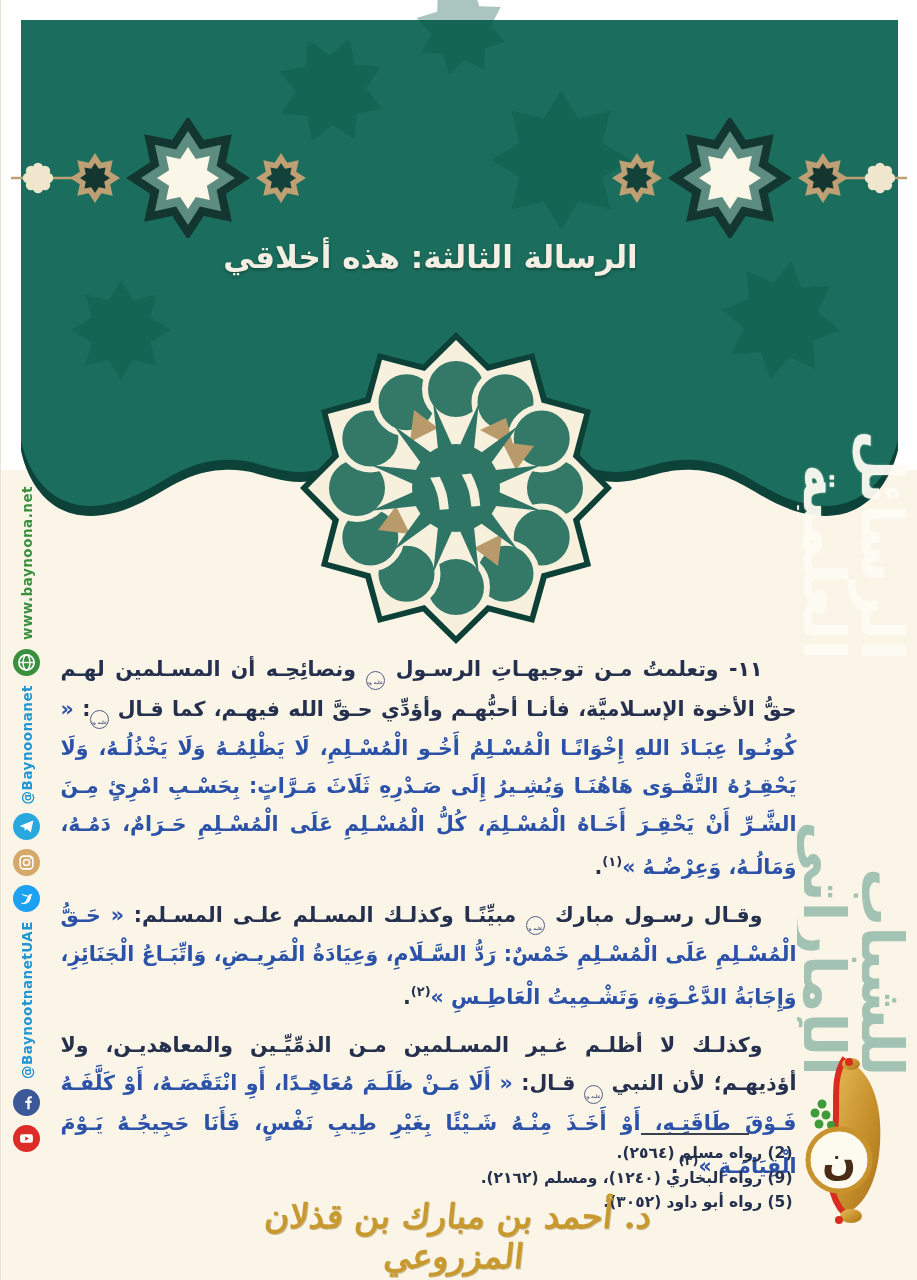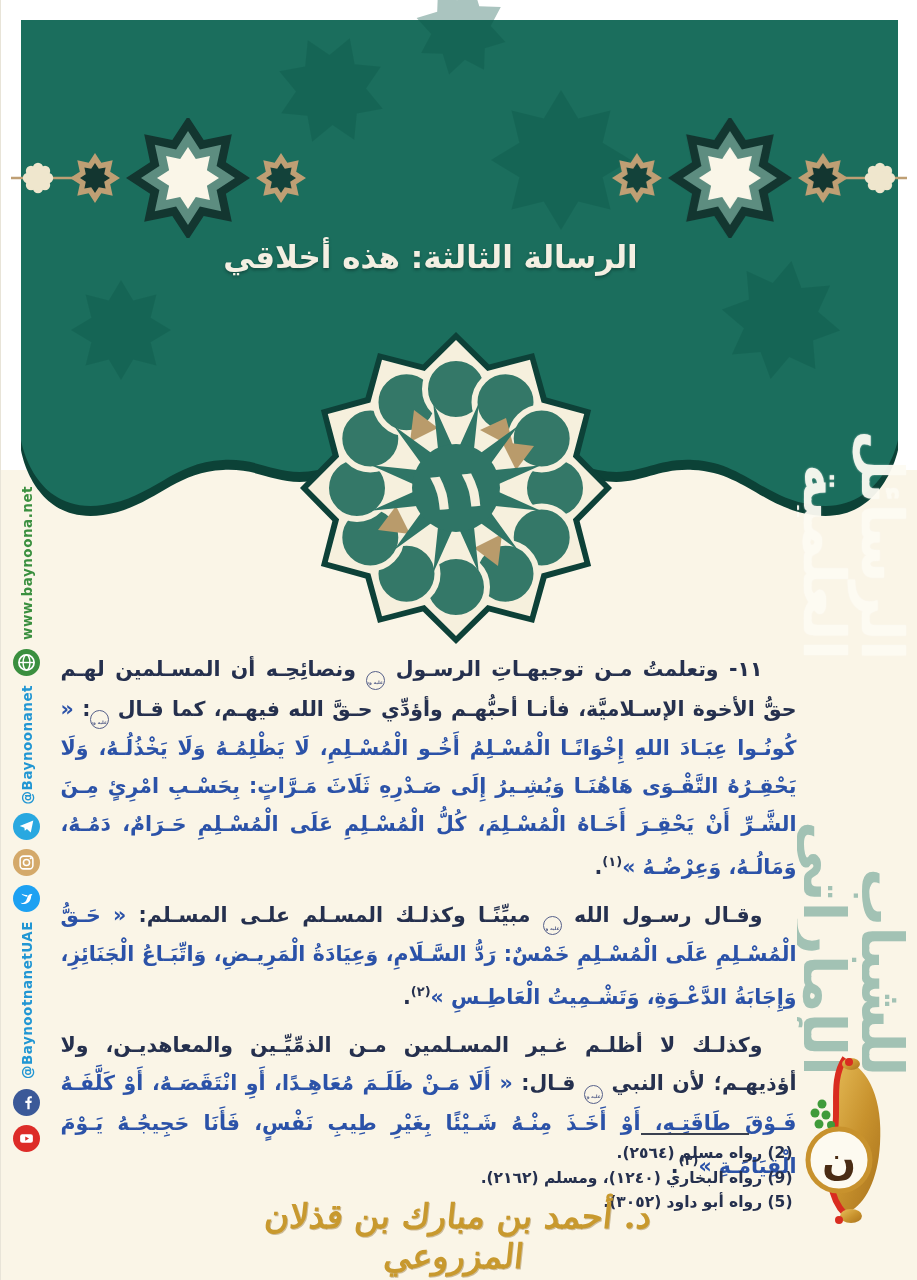--- a/index.html
+++ b/index.html
@@ -199,21 +199,21 @@
     <span class="sic" style="background:#dd2c28">
       <svg width="17" height="17" viewBox="0 0 20 20">
           <rect x="2.5" y="5" width="15" height="10" rx="2.5" fill="#fff"></rect>
           <polygon points="8.5,7.5 13,10 8.5,12.5" fill="#dd2c28"></polygon>
         </svg>
     </span>
   </div>
 
   <div class="content">
       <p class="para"><span>١١- وتعلمتُ مـن توجيهـاتِ الرسـول </span><span class="pbuh">صلى الله عليه وسلم</span><span> ونصائِحِـه أن المسـلمين لهـم حقُّ الأخوة الإسـلاميَّة، فأنـا أحبُّهـم وأؤدِّي حـقَّ الله فيهـم، كما قـال </span><span class="pbuh">صلى الله عليه وسلم</span><span>: </span><span class="quote">« كُونُـوا عِبَـادَ اللهِ إِخْوَانًـا الْمُسْـلِمُ أَخُـو الْمُسْـلِمِ، لَا يَظْلِمُـهُ وَلَا يَخْذُلُـهُ، وَلَا يَحْقِـرُهُ التَّقْـوَى هَاهُنَـا وَيُشِـيرُ إِلَى صَـدْرِهِ ثَلَاثَ مَـرَّاتٍ: بِحَسْـبِ امْرِئٍ مِـنَ الشَّـرِّ أَنْ يَحْقِـرَ أَخَـاهُ الْمُسْـلِمَ، كُلُّ الْمُسْـلِمِ عَلَى الْمُسْـلِمِ حَـرَامٌ، دَمُـهُ، وَمَالُـهُ، وَعِرْضُـهُ »</span><span class="fnref">(١)</span><span>.</span></p>
-      <p class="para"><span>وقـال رسـول الله </span><span class="pbuh">صلى الله عليه وسلم</span><span> مبيِّنًـا وكذلـك المسـلم علـى المسـلم: </span><span class="quote">« حَـقُّ الْمُسْـلِمِ عَلَى الْمُسْـلِمِ خَمْسٌ: رَدُّ السَّـلَامِ، وَعِيَادَةُ الْمَرِيـضِ، وَاتِّبَـاعُ الْجَنَائِزِ، وَإِجَابَةُ الدَّعْـوَةِ، وَتَشْـمِيتُ الْعَاطِـسِ »</span><span class="fnref">(٢)</span><span>.</span></p>
+      <p class="para"><span>وقـال رسـول مبارك </span><span class="pbuh">صلى الله عليه وسلم</span><span> مبيِّنًـا وكذلـك المسـلم علـى المسـلم: </span><span class="quote">« حَـقُّ الْمُسْـلِمِ عَلَى الْمُسْـلِمِ خَمْسٌ: رَدُّ السَّـلَامِ، وَعِيَادَةُ الْمَرِيـضِ، وَاتِّبَـاعُ الْجَنَائِزِ، وَإِجَابَةُ الدَّعْـوَةِ، وَتَشْـمِيتُ الْعَاطِـسِ »</span><span class="fnref">(٢)</span><span>.</span></p>
       <p class="para"><span>وكذلـك لا أظلـم غـير المسـلمين مـن الذمِّيِّـين والمعاهديـن، ولا أؤذيهـم؛ لأن النبي </span><span class="pbuh">صلى الله عليه وسلم</span><span> قـال: </span><span class="quote">« أَلَا مَـنْ ظَلَـمَ مُعَاهِـدًا، أَوِ انْتَقَصَـهُ، أَوْ كَلَّفَـهُ فَـوْقَ طَاقَتِـهِ، أَوْ أَخَـذَ مِنْـهُ شَـيْئًا بِغَيْرِ طِيبِ نَفْسٍ، فَأَنَا حَجِيجُـهُ يَـوْمَ الْقِيَامَـةِ »</span><span class="fnref">(٣)</span><span>.</span></p>
     </div>
 
   <div class="fndivider"></div>
   <div class="footnotes">
       <div>(2) رواه مسلم (٢٥٦٤).</div>
       <div>(9) رواه البخاري (١٢٤٠)، ومسلم (٢١٦٢).</div>
       <div>(5) رواه أبو داود (٣٠٥٢).</div>
     </div>
 

